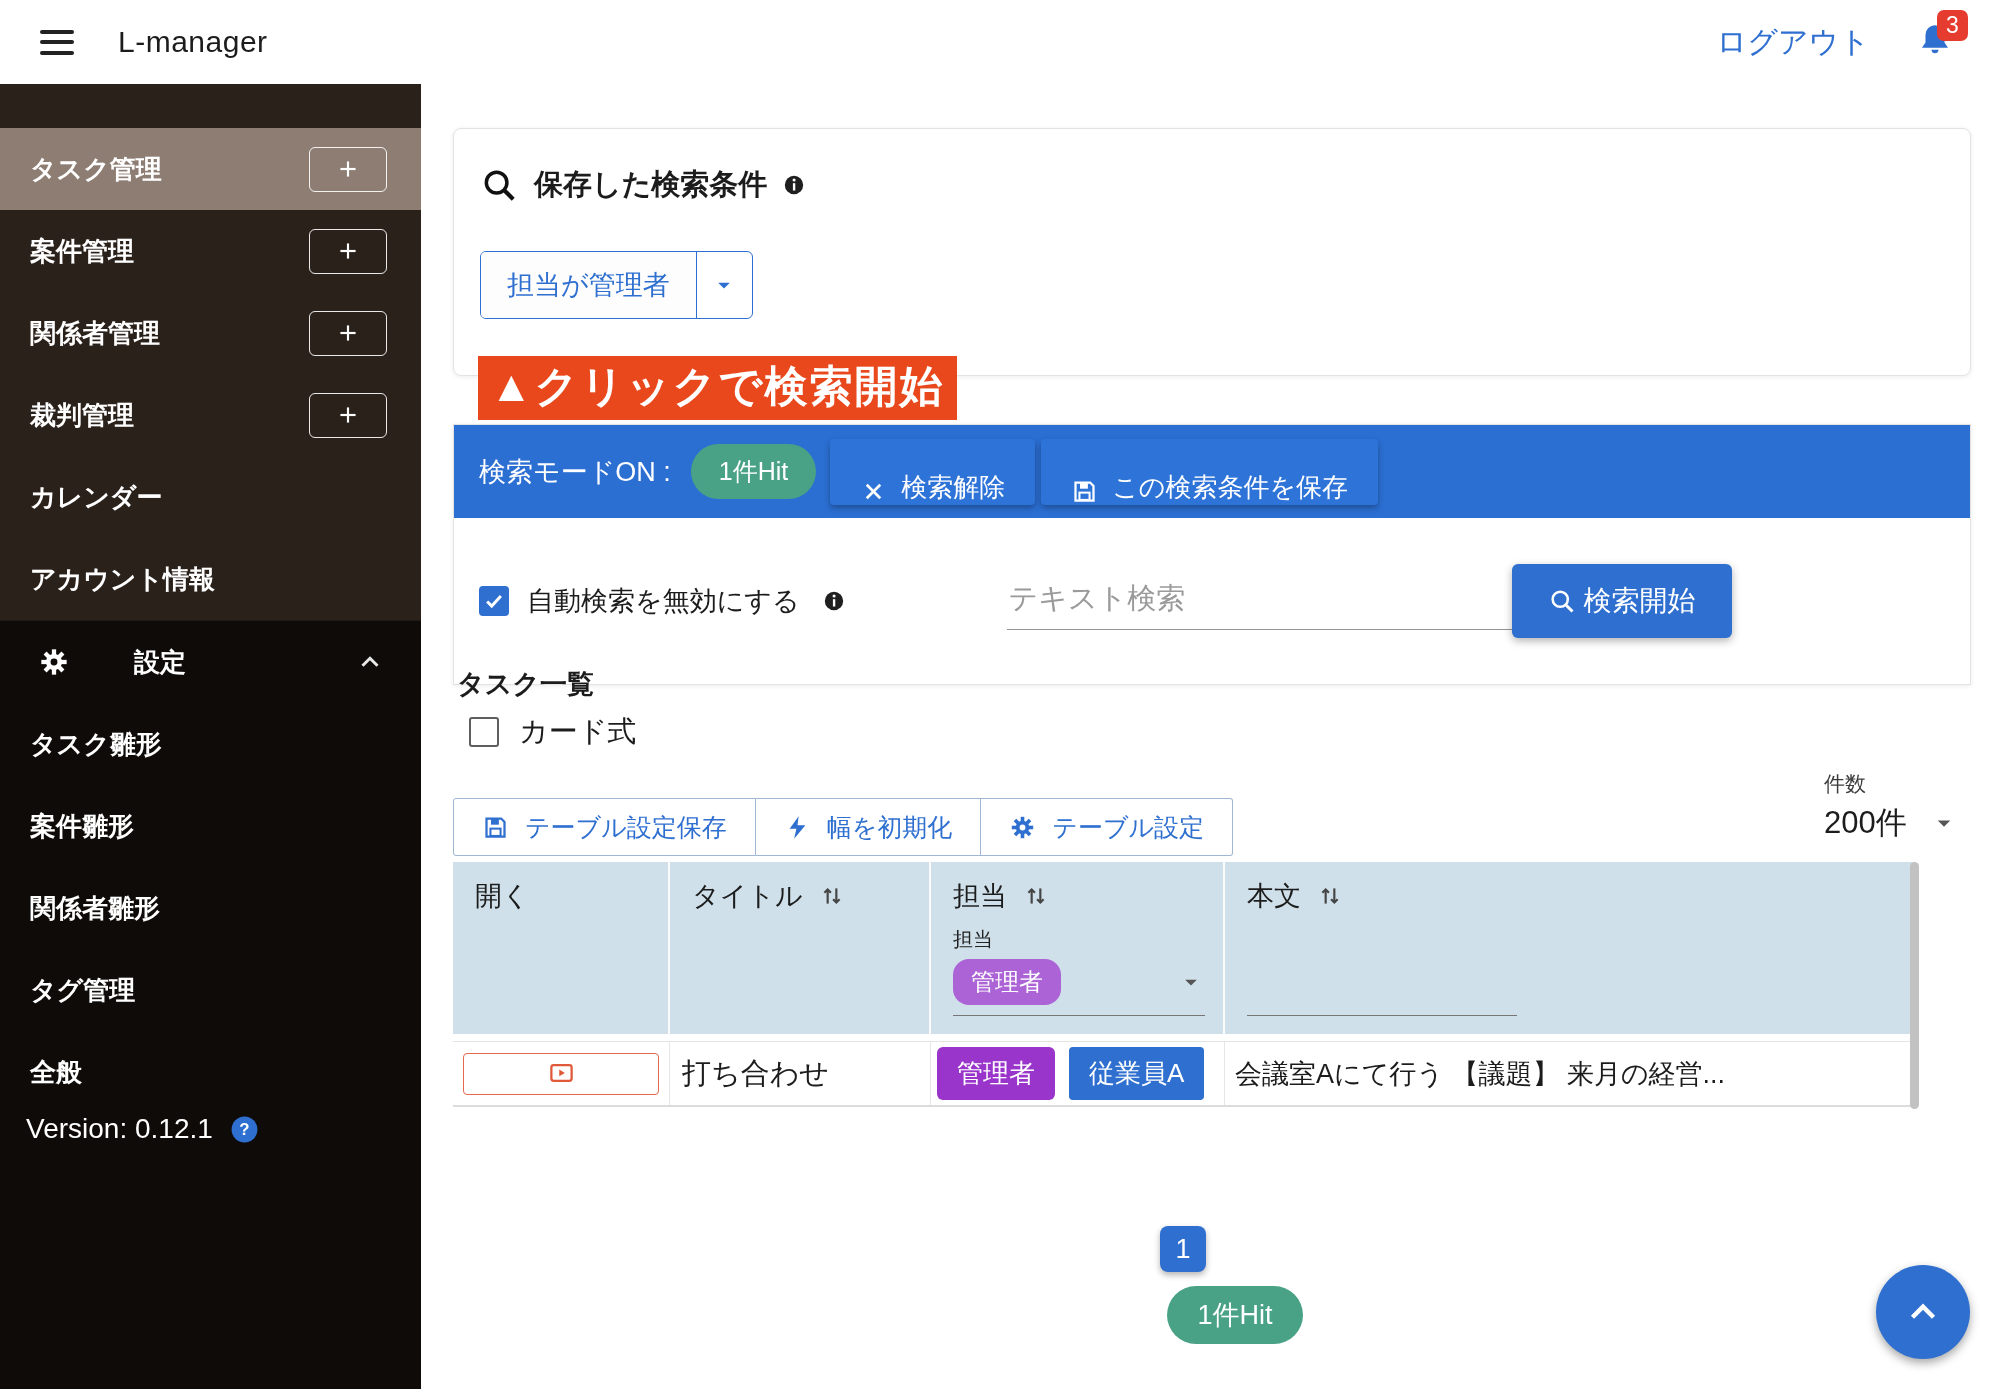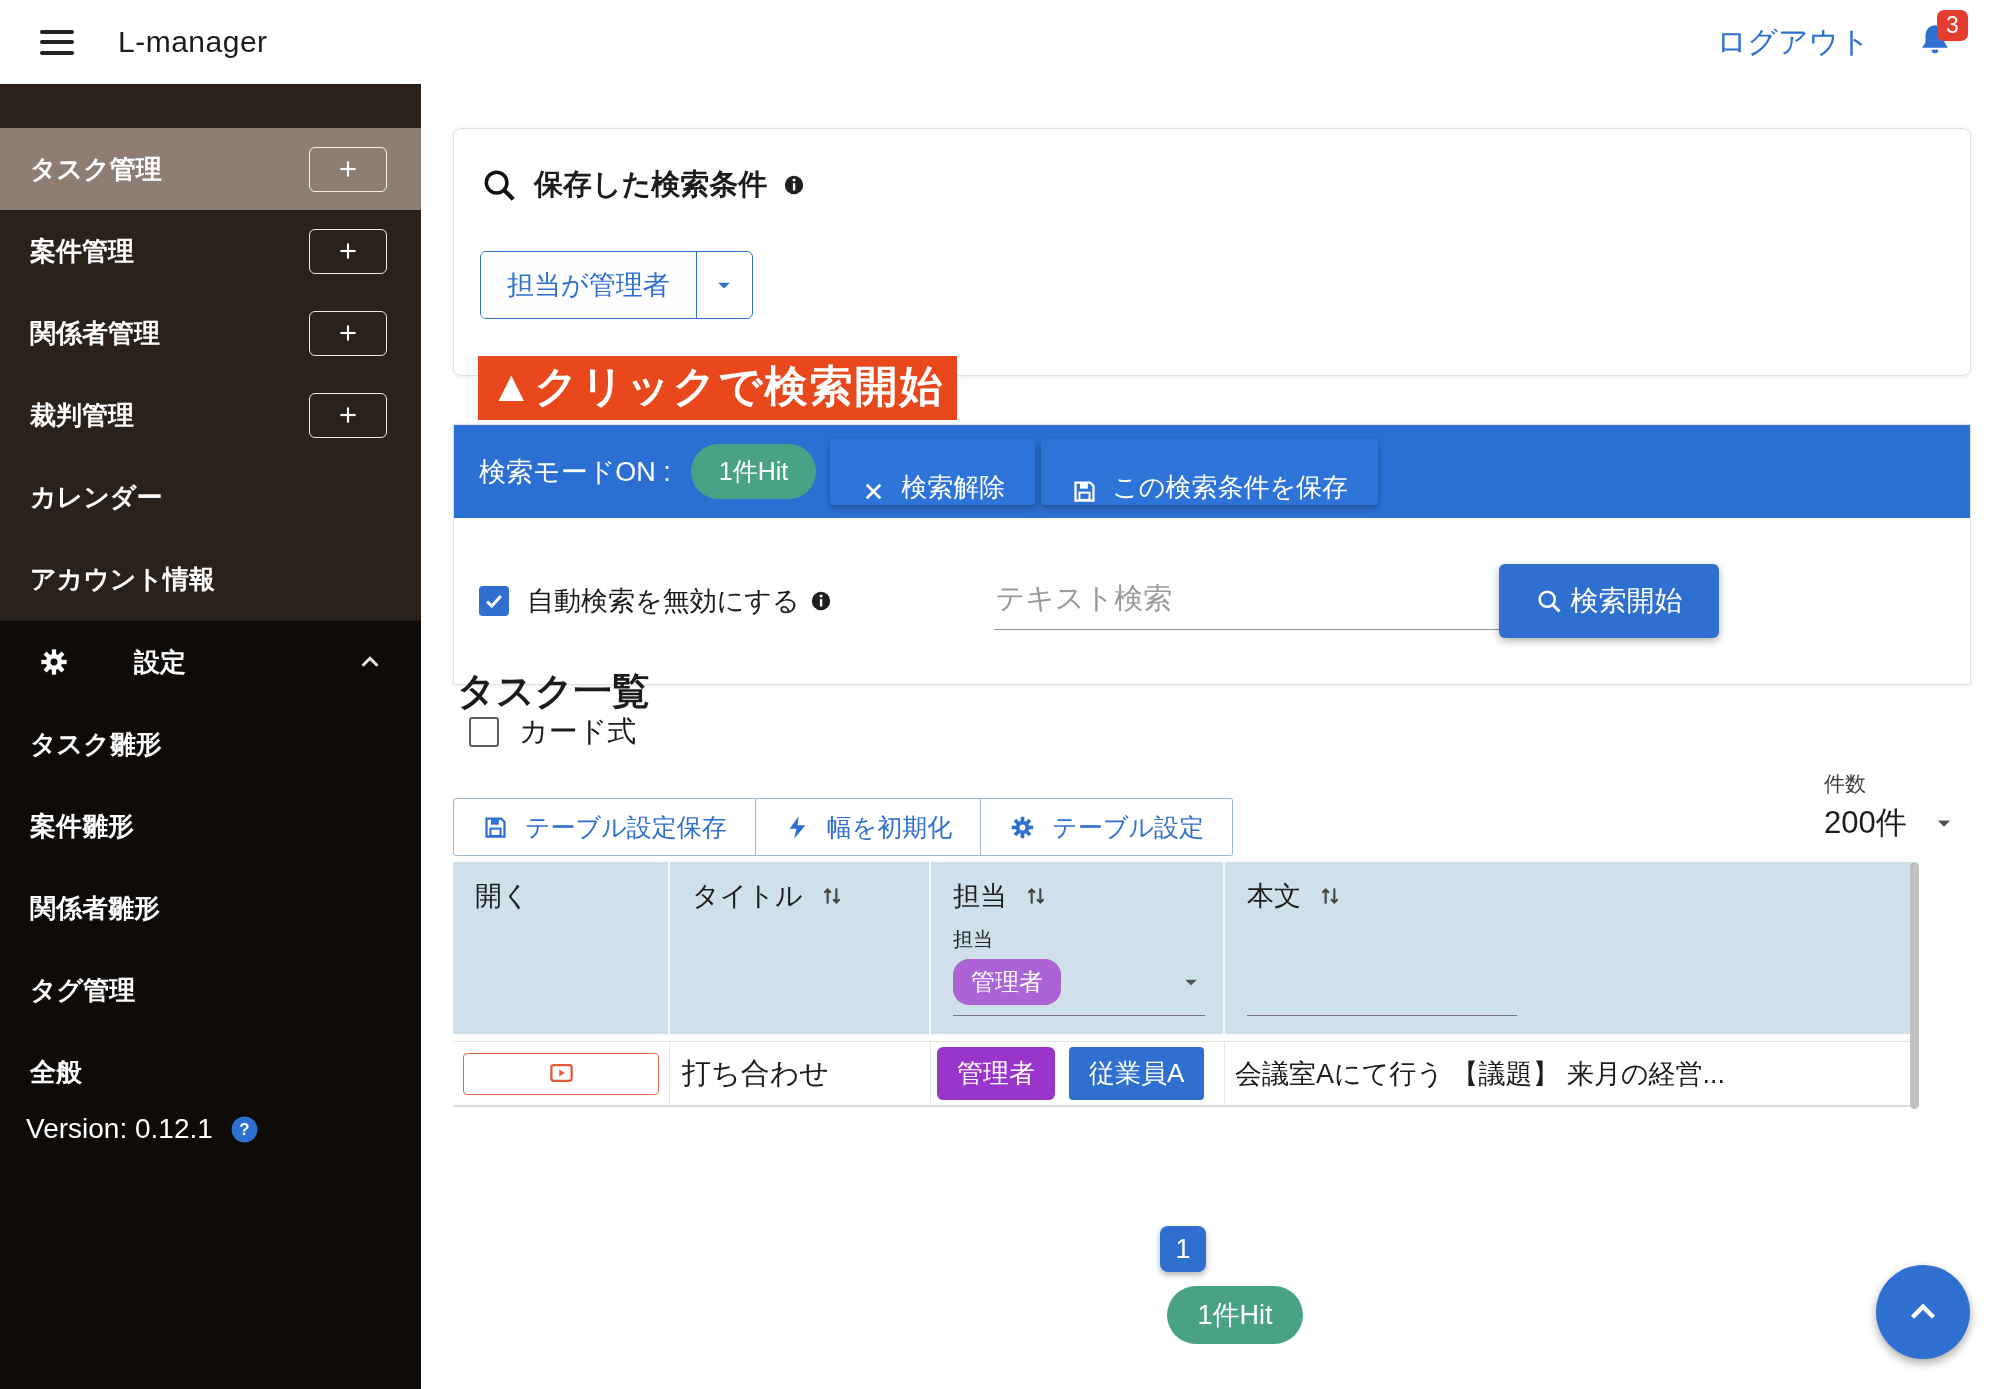--- a/index.html
+++ b/index.html
@@ -63,29 +63,29 @@
   .bar-btn { margin-left:14px; height:66px; display:flex; align-items:flex-end; gap:14px; padding:0 30px; background:#2e74d8;
              color:#fff; font-size:26px; border:none; border-radius:4px; box-shadow:0 3px 6px rgba(0,0,0,.3); cursor:pointer; font-family:inherit; }
   .bar-btn + .bar-btn { margin-left:6px; }
   .bar-btn svg { width:27px; height:27px; }
 
   .search-row { height:166px; display:flex; align-items:center; padding-left:25px; background:#fff; }
   .checkbox { width:30px; height:30px; border-radius:4px; flex:none; cursor:pointer; }
   .checkbox.checked { background:#2e6fd0; display:flex; align-items:center; justify-content:center; }
   .checkbox.checked svg { width:22px; height:22px; }
   .checkbox.unchecked { border:2px solid #5f5f5f; border-radius:3px; background:#fff; }
-  .auto-label { margin-left:18px; font-size:27px; display:flex; align-items:center; gap:10px; }
+  .auto-label { margin-left:18px; font-size:27px; display:flex; align-items:center; gap:23px; }
   .text-field { margin-left:162px; width:505px; border-bottom:1px solid #949494; }
   .text-field input { width:100%; border:none; outline:none; font-size:29px; padding:10px 2px 14px; color:#b91c1c; background:transparent; font-family:inherit; }
   .text-field input::placeholder { color:#9a9a9a; }
   .start-btn { height:74px; display:flex; align-items:center; gap:8px; padding:0 36px; background:#2e6fd0; color:#fff; border:none;
                border-radius:6px; font-size:28px; box-shadow:0 3px 8px rgba(0,0,0,.3); cursor:pointer; font-family:inherit; }
   .start-btn svg { width:28px; height:28px; }
 
-  .tasklist-title { position:absolute; left:36px; top:582px; font-size:38px; font-weight:700; }
+  .tasklist-title { position:absolute; left:36px; top:582px; font-size:27px; font-weight:700; }
   .cardtoggle-row { position:absolute; left:48px; top:628px; display:flex; align-items:center; gap:20px; font-size:29px; cursor:pointer; }
 
   .count-box { position:absolute; left:1403px; top:686px; }
   .count-label { font-size:21px; color:#3c3c3c; }
   .count-value { display:flex; align-items:center; gap:22px; font-size:31px; margin-top:4px; cursor:pointer; }
   .count-value svg { width:30px; height:30px; color:#555; }
 
   .toolbar-row { position:absolute; left:32px; top:714px; display:flex; }
   .tb-btn { display:flex; align-items:center; gap:16px; padding:0 28px; height:58px; background:#fff; border:1px solid #9fb7d2;
             color:#2e6fd0; font-size:25px; cursor:pointer; font-family:inherit; }

